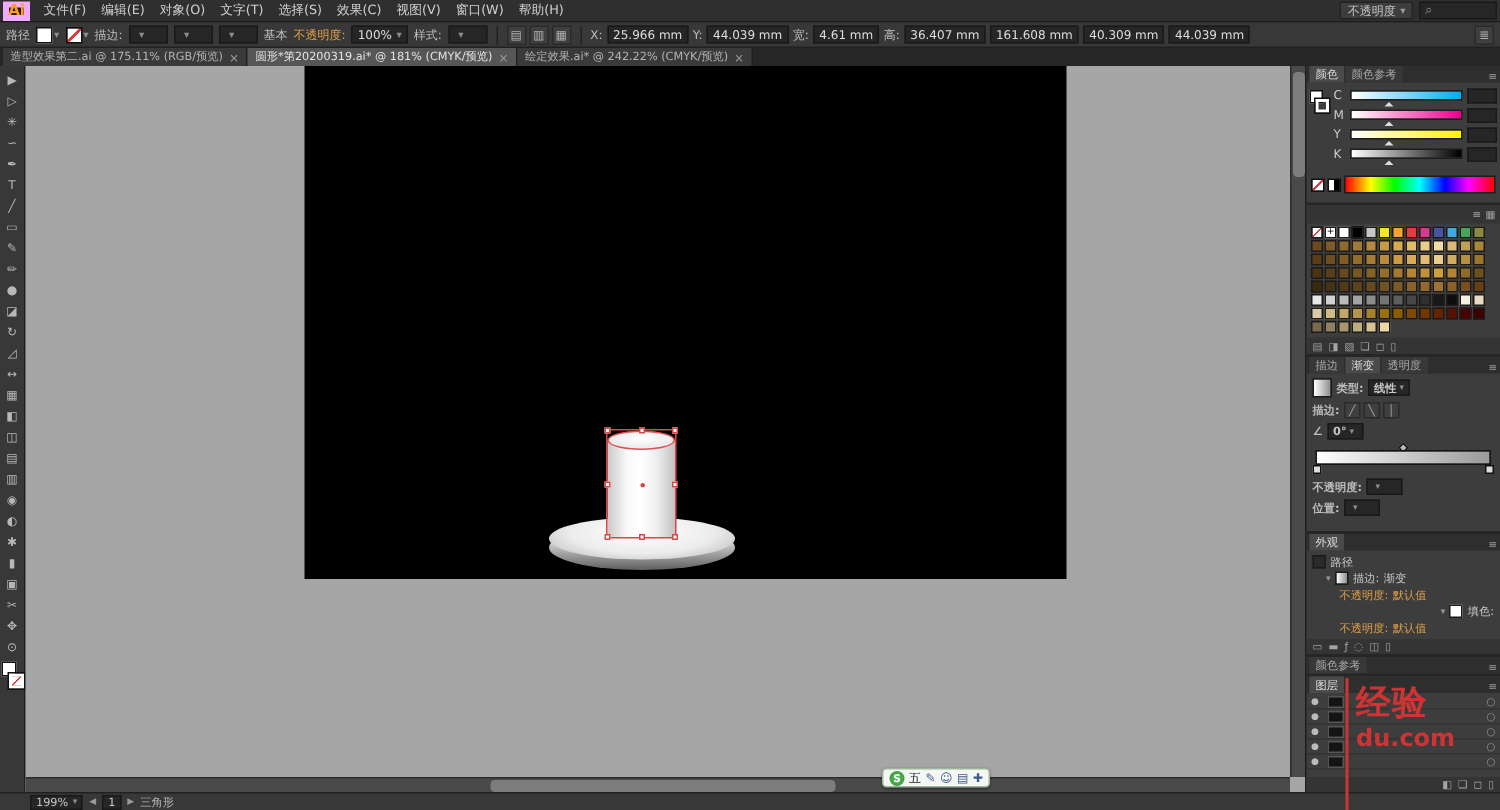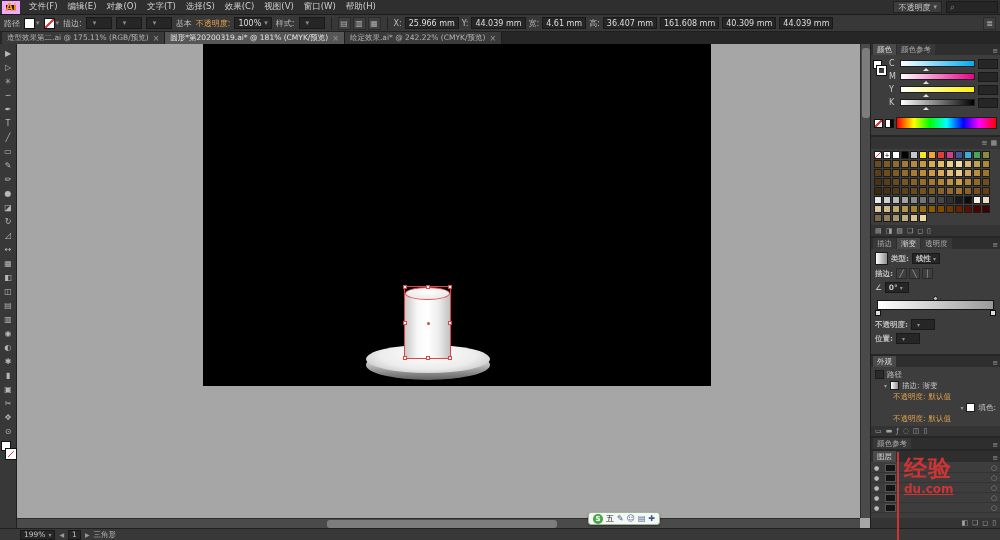--- a/index.html
+++ b/index.html
@@ -132,21 +132,21 @@
   .l-thumb { width:11px; height:8px; background:#141414; border:1px solid #555; }
   .l-sp { flex:1; }
   .target { font-size:7px; color:#9a9a9a; }
   .layers-footer { flex:none; height:10px; background:#343434; display:flex; align-items:center; gap:4px; padding:0 4px; }
   .layers-footer .sp { flex:1; }
 
   
   .watermark { left:894px; top:450px; width:106px; height:90px; pointer-events:none; z-index:50; }
   .wm-line { position:absolute; left:3px; top:2px; width:2px; height:88px; background:#cf3434; }
   .wm-t1 { position:absolute; left:10px; top:3px; font-size:23px; font-weight:bold; color:#cf3434; letter-spacing:1px; }
-  .wm-t2 { position:absolute; left:10px; top:32px; font-size:12px; font-weight:bold; color:#cf3434;text-decoration:underline; }
+  .wm-t2 { position:absolute; left:10px; top:32px; font-size:16px; font-weight:bold; color:#cf3434; }
 
   
   .status-bar { left:0; top:528px; width:1000px; height:12px; background:#383838; border-top:1px solid #202020; display:flex; align-items:center; gap:4px; padding:0 4px 0 20px; }
   .sb-field { background:#262626; border:1px solid #191919; height:10px; display:flex; align-items:center; padding:0 3px; font-size:7.5px; }
   .sb-field.dd::after { content:"▾"; margin-left:3px; font-size:6px; color:#8d8d8d; }
   .sb-arrow { font-size:6px; color:#9a9a9a; }
   .sb-label { font-size:7.5px; color:#b5b5b5; }
 </style>
 </head>
 <body>

